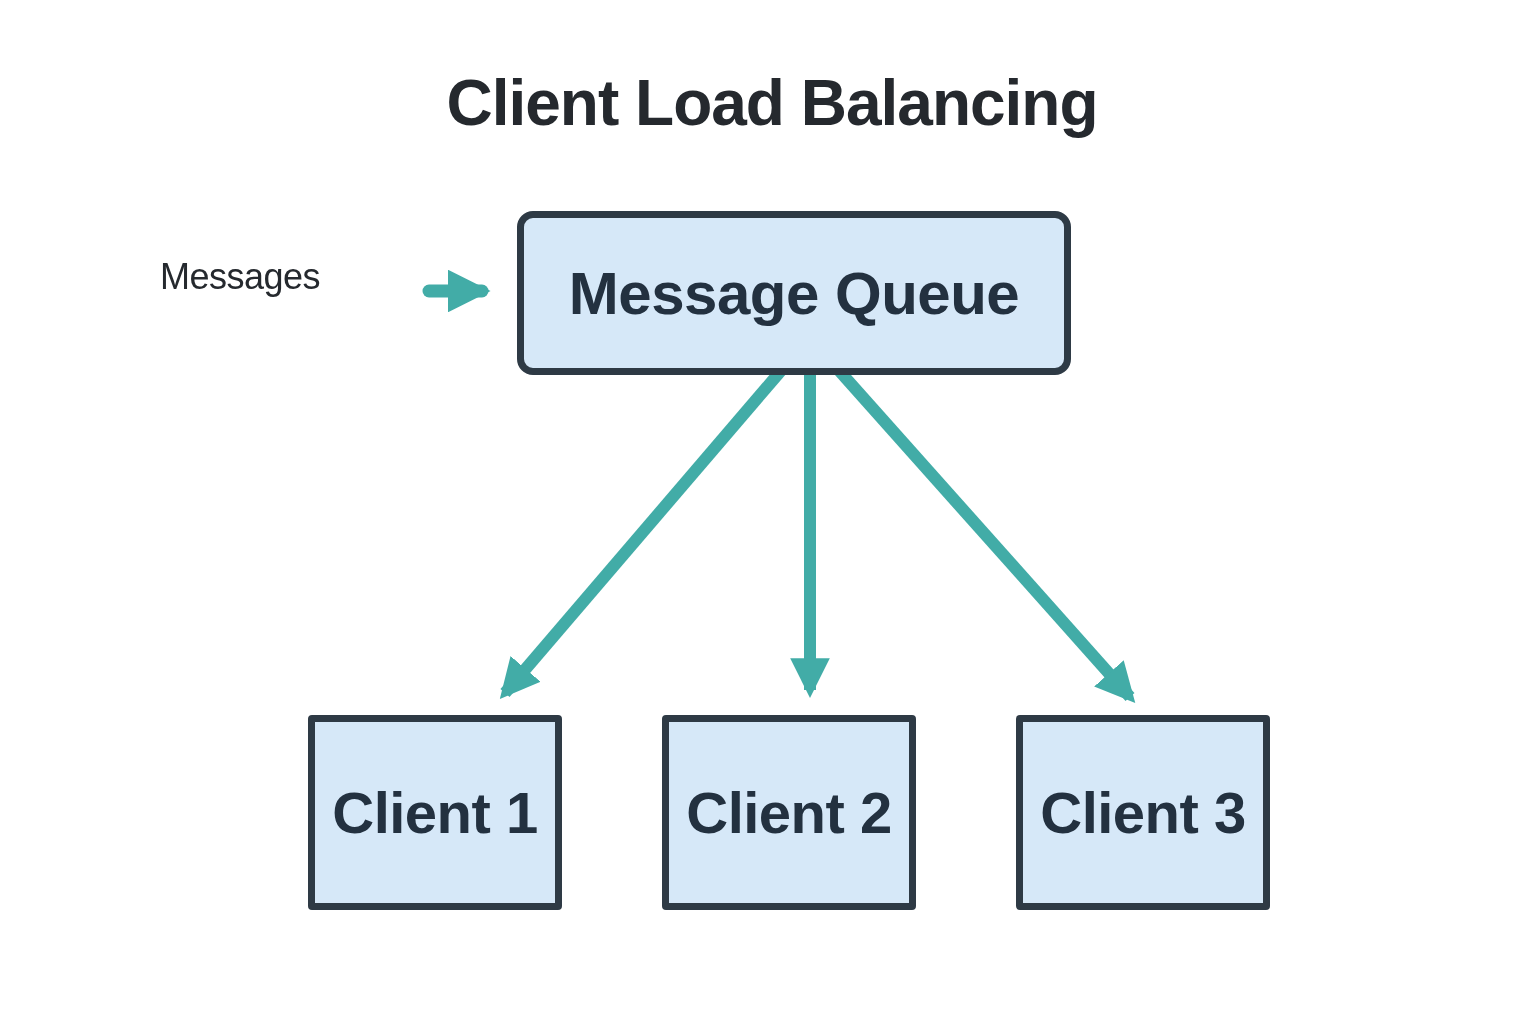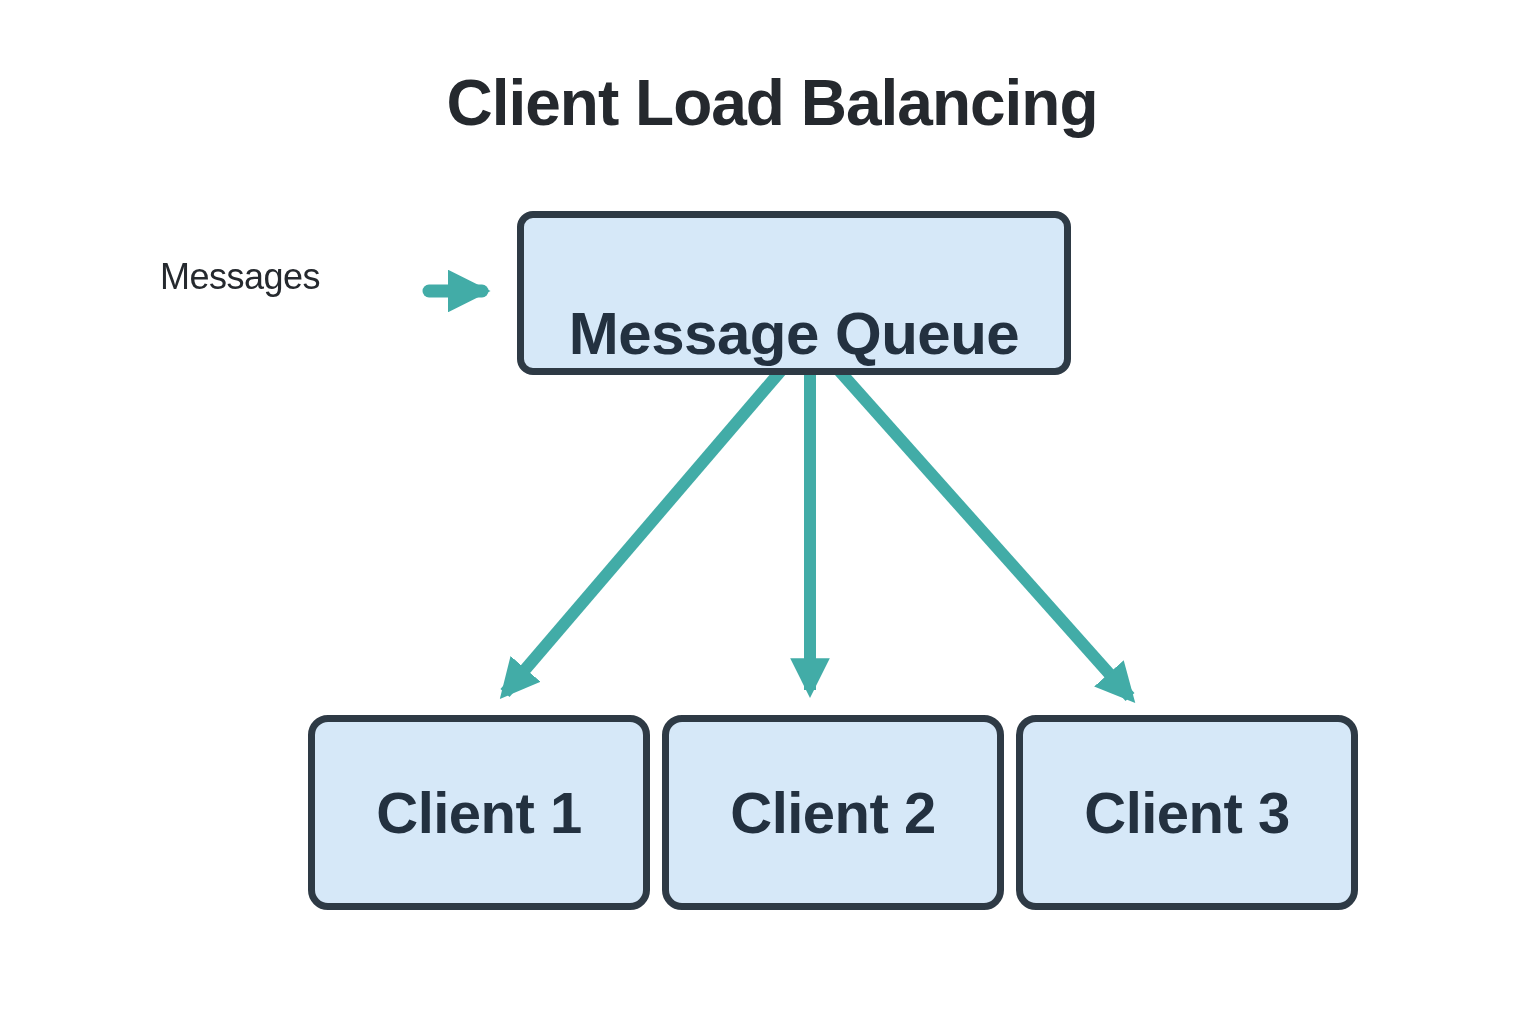--- a/index.html
+++ b/index.html
@@ -45,30 +45,29 @@
     display: flex;
     align-items: center;
     justify-content: center;
     z-index: 2;
   }
   .node-queue {
     left: 517px;
     top: 211px;
     width: 554px;
     height: 164px;
-    align-items: flex-end;
   }
   .node-queue .node-label {
     font-size: 60px;
   }
   .node-client {
     top: 715px;
-    width: 342px;
+    width: 254px;
     height: 195px;
-    border-radius: 20px;
+    border-radius: 4px;
   }
   .node-client-1 { left: 308px; }
   .node-client-2 { left: 662px; align-items: center; }
   .node-client-3 { left: 1016px; }
   .node-label {
     font-size: 58px;
     font-weight: 700;
     letter-spacing: -0.5px;
     color: var(--node-text, #233140);
     white-space: nowrap;

